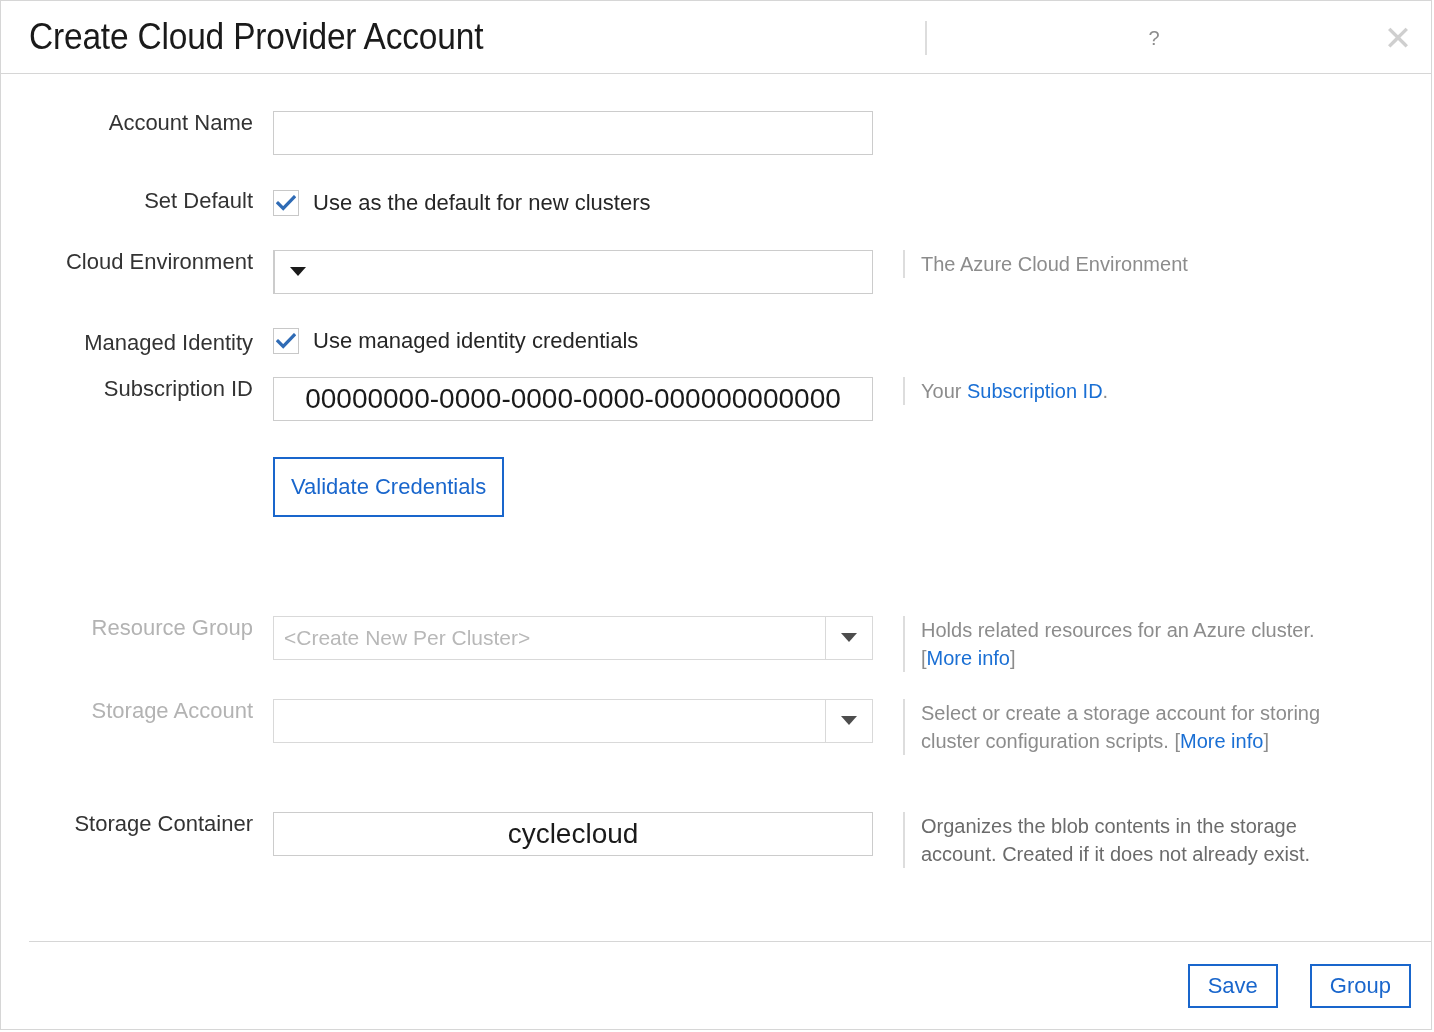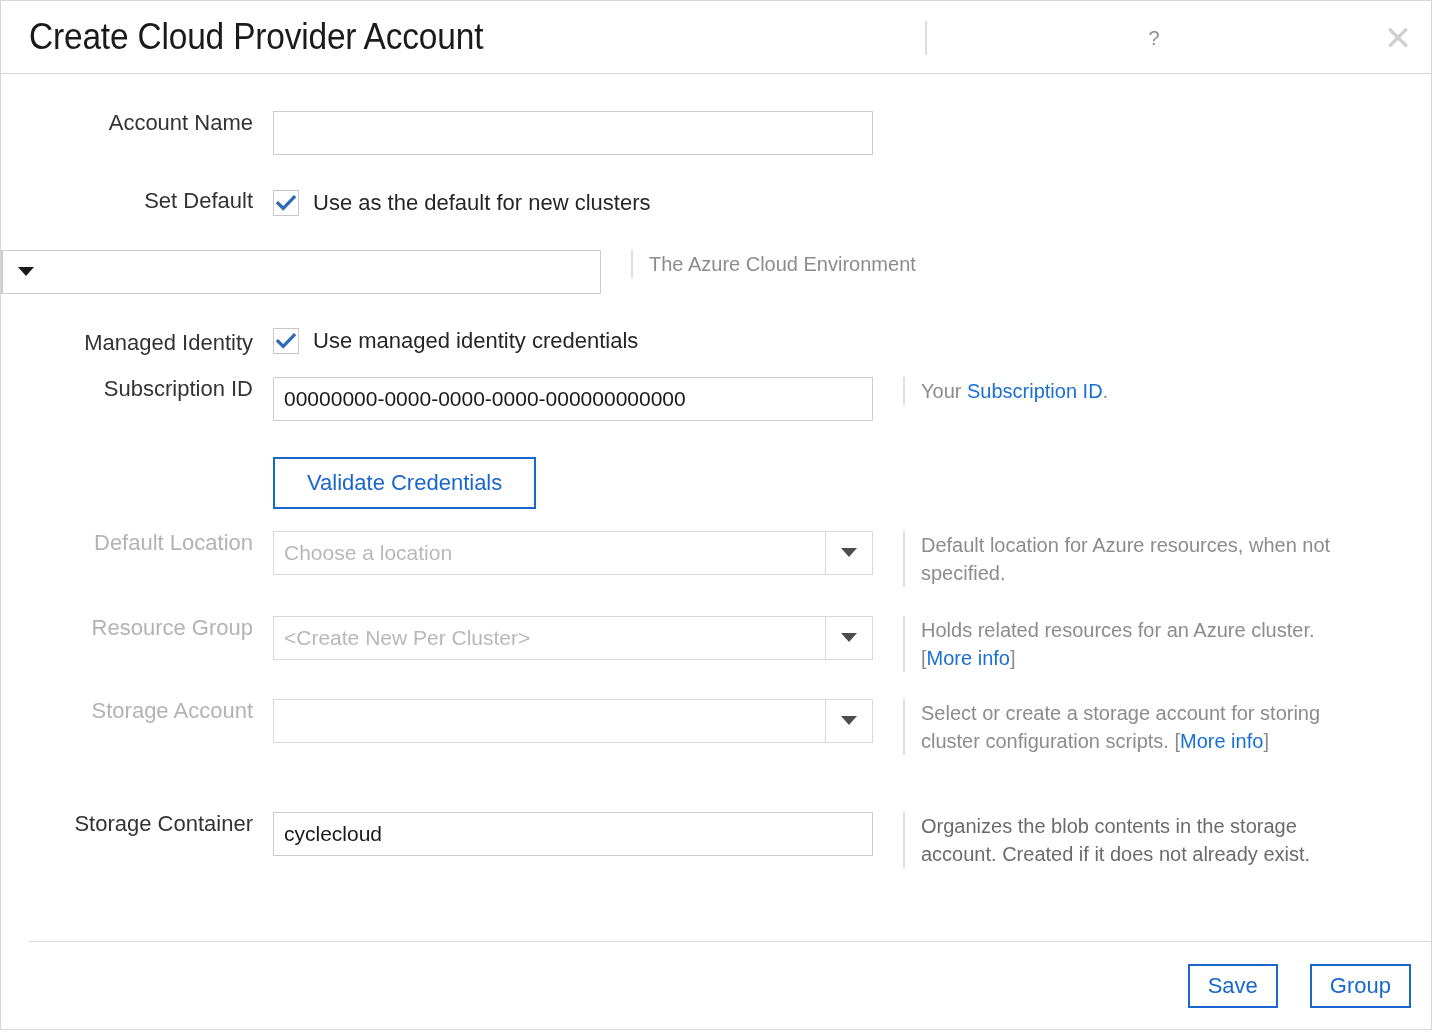--- a/index.html
+++ b/index.html
@@ -108,22 +108,23 @@
 
   .textbox {
     width: 600px;
     height: 44px;
     border: 1px solid #cccccc;
     box-sizing: border-box;
     background: #ffffff;
     display: flex;
     align-items: center;
     padding: 0 10px;
-    font-size: 21px;
+    font-size: 28px;
     color: #1a1a1a;
+    justify-content: center;
   }
 
   .combo {
     width: 600px;
     height: 44px;
     border: 1px solid #cccccc;
     box-sizing: border-box;
     background: #ffffff;
     display: flex;
     align-items: stretch;
@@ -174,22 +175,22 @@
     font-size: 22px;
     color: #262626;
     white-space: nowrap;
     line-height: 24px;
   }
 
   .btn-outline {
     display: inline-flex;
     align-items: center;
     justify-content: center;
-    height: 52px;
-    padding: 0 32px;
+    height: 60px;
+    padding: 0 16px;
     border: 2px solid #1966cc;
     background: #ffffff;
     color: #1966cc;
     font-size: 22px;
     font-family: "Liberation Sans", sans-serif;
     box-sizing: border-box;
     cursor: pointer;
     white-space: nowrap;
   }
 
@@ -271,20 +272,21 @@
             <svg width="20" height="16" viewBox="0 0 20 16">
               <path d="M2 8.2 L7.2 13.4 L18 2.2" fill="none" stroke="#2f6bb5" stroke-width="3.2" stroke-linecap="square"></path>
             </svg>
           </span>
           <span class="check-label">Use as the default for new clusters</span>
         </div>
       </div>
     </div>
 
     <div class="row" style="top:176px;">
+      <div class="label">Cloud Environment</div>
       <div class="control">
         <div class="combo">
           <span class="combo-arrow">
             <svg width="16" height="10" viewBox="0 0 16 10">
                 <path d="M0 0 L16 0 L8 9 Z" fill="#1a1a1a"></path>
               </svg>
           </span>
         </div>
       </div>
       <div class="help">
@@ -318,36 +320,20 @@
       </div>
     </div>
 
     <div class="row" style="top:383px;">
       <div class="label"></div>
       <div class="control">
         <button class="btn-outline">Validate Credentials</button>
       </div>
     </div>
 
-    <div class="row" style="top:457px;">
-      <div class="label disabled">Default Location</div>
-      <div class="control">
-        <div class="combo disabled">
-          <span class="combo-value">Choose a location</span>
-          <span class="combo-arrow">
-            <svg width="16" height="10" viewBox="0 0 16 10">
-                <path d="M0 0 L16 0 L8 9 Z" fill="#4d4d4d"></path>
-              </svg>
-          </span>
-        </div>
-      </div>
-      <div class="help">
-        <span>Default location for Azure resources, when not specified.</span>
-      </div>
-    </div>
 
     <div class="row" style="top:542px;">
       <div class="label disabled">Resource Group</div>
       <div class="control">
         <div class="combo disabled">
           <span class="combo-value">&lt;Create New Per Cluster&gt;</span>
           <span class="combo-arrow">
             <svg width="16" height="10" viewBox="0 0 16 10">
                 <path d="M0 0 L16 0 L8 9 Z" fill="#4d4d4d"></path>
               </svg>

